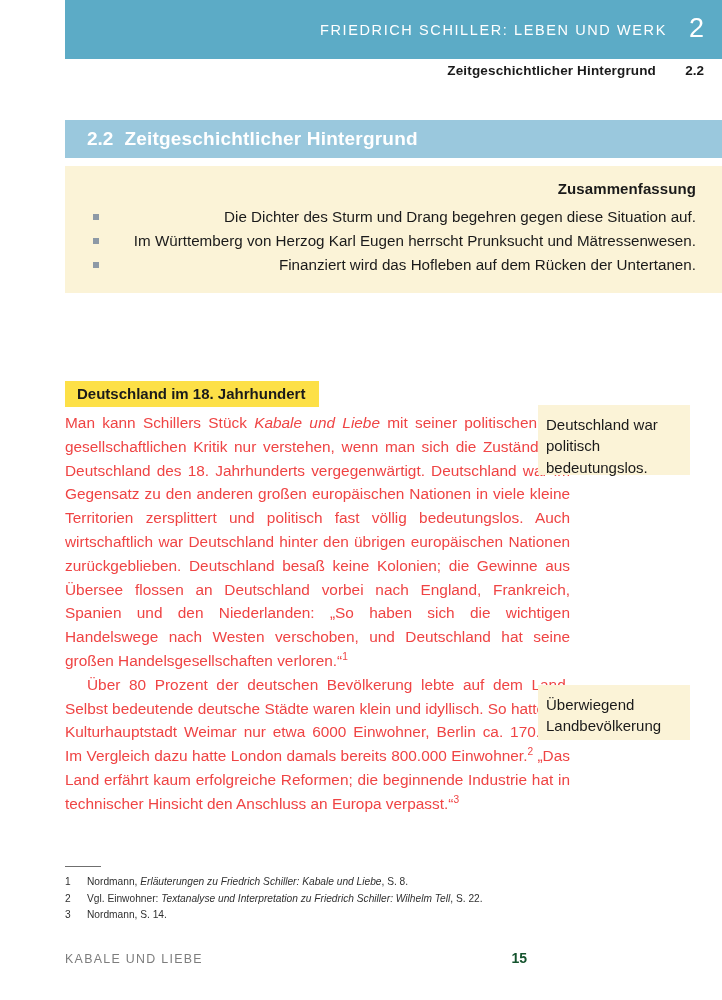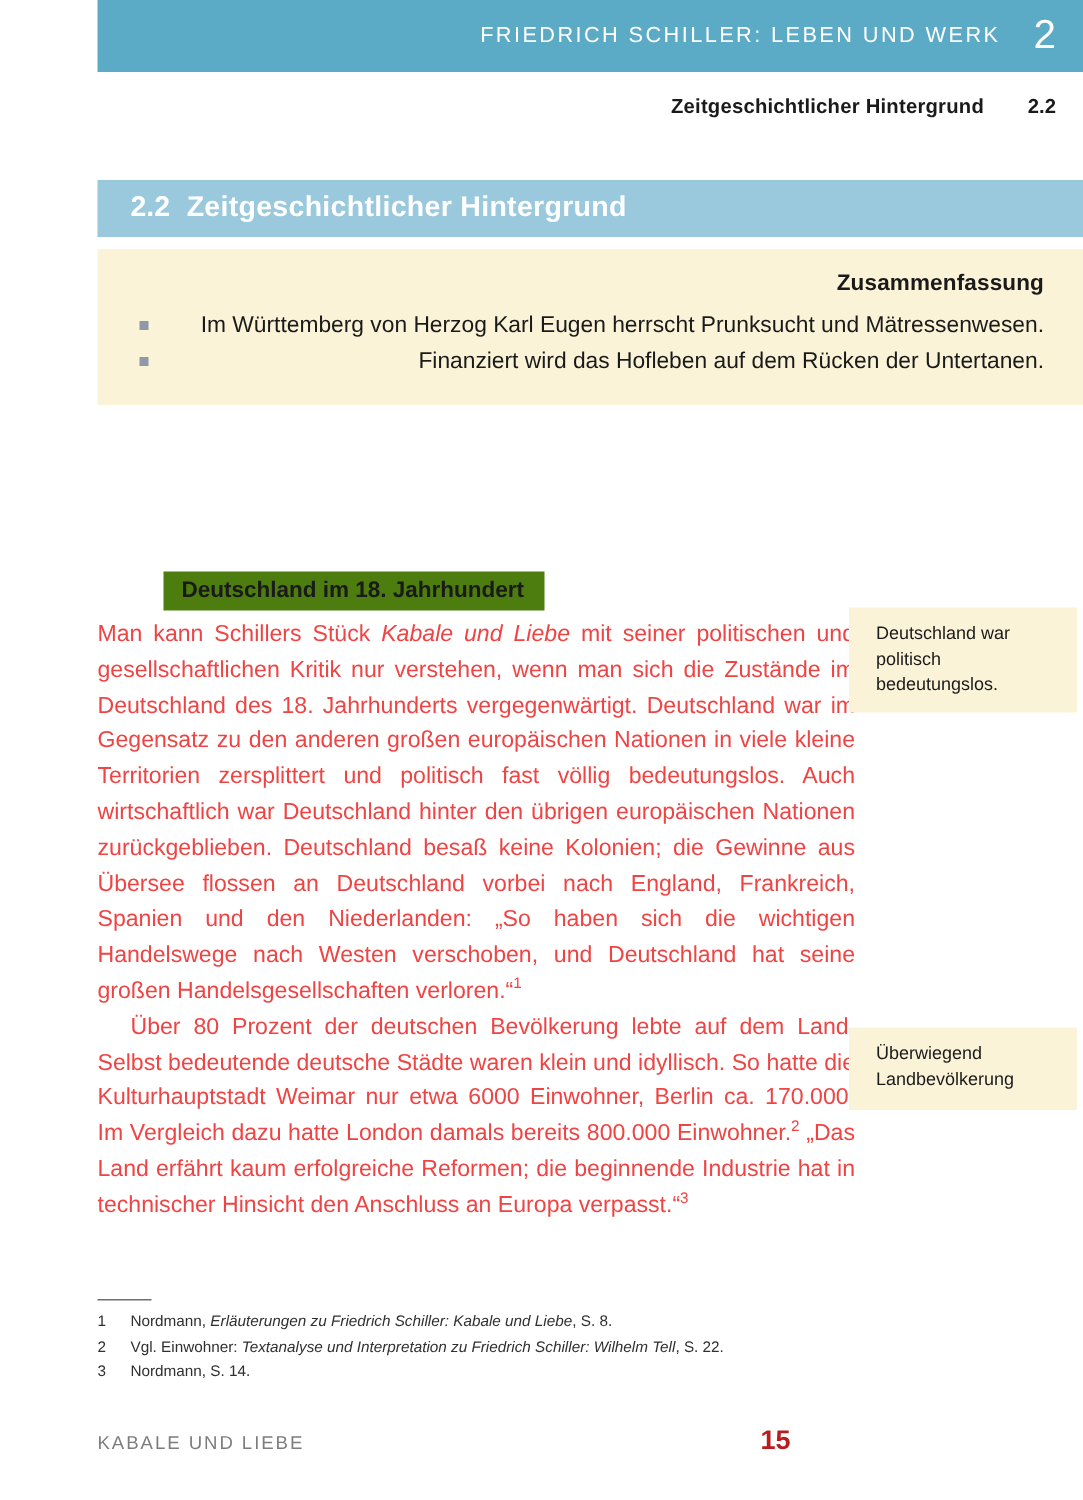--- a/index.html
+++ b/index.html
@@ -21,21 +21,21 @@
     width: 722px;
     height: 1000px;
   }
 
   
   .header-band {
     position: absolute;
     left: 65px;
     top: 0;
     right: 0;
-    height: 48px;
+    height: 59px;
     background: #5cabc6;
     display: flex;
     align-items: center;
     justify-content: flex-end;
     box-sizing: border-box;
     padding-right: 18px;
   }
   .header-title {
     color: #ffffff;
     font-size: 14.5px;
@@ -141,27 +141,26 @@
     height: 6px;
     background: #8d99a6;
     display: block;
   }
 
   
   .subsec-label {
     position: absolute;
     left: 65px;
     top: 381px;
-    background: #4d7c0f;
+    background: #fde047;
     padding: 4px 14px 5px 12px;
     font-size: 15px;
     font-weight: bold;
     color: #1a1a1a;
     box-sizing: border-box;
-    margin-left: 44px;
   }
 
   
   .body-col {
     position: absolute;
     left: 65px;
     top: 411px;
     width: 505px;
   }
   .body-col p {
@@ -180,26 +179,26 @@
   }
   sup {
     font-size: 0.66em;
     vertical-align: super;
     line-height: 0;
   }
 
   
   .margin-note {
     position: absolute;
-    left: 566px;
+    left: 538px;
     width: 152px;
     background: #fbf3d7;
     box-sizing: border-box;
-    padding: 9px 10px 10px 18px;
-    font-size: 12px;
+    padding: 9px 10px 10px 8px;
+    font-size: 15px;
     line-height: 1.42;
     color: #1a1a1a;
   }
   #margin-note-1 { top: 405px; height: 70px; }
   #margin-note-2 { top: 685px; height: 55px; }
 
   
   .footnotes {
     position: absolute;
     left: 65px;
@@ -235,23 +234,23 @@
     box-sizing: border-box;
     padding-right: 195px;
   }
   .footer-book {
     font-size: 12.4px;
     letter-spacing: 1.3px;
     color: #7d7d7d;
     flex: 1;
   }
   .footer-page {
-    font-size: 18px;
-    font-weight: bold;
-    color: #b91c1c;
+    font-size: 14px;
+    font-weight: bold;
+    color: #14532d;
   }
 </style>
 </head>
 <body>
 
 <div class="page">
 
   <div class="header-band">
     <span class="header-title">FRIEDRICH SCHILLER: LEBEN UND WERK</span>
     <span class="header-chapter-no">2</span>
@@ -263,20 +262,24 @@
   </div>
 
   <div class="section-bar">
     <span class="num">2.2</span>
     <span class="txt">Zeitgeschichtlicher Hintergrund</span>
   </div>
 
   <div class="summary-box">
     <div class="summary-title">Zusammenfassung</div>
     <ul class="summary-list">
+      <li>
+        <span class="sq-bullet"></span>
+        <span>Die Dichter des Sturm und Drang begehren gegen diese Situation auf.</span>
+      </li>
       <li>
         <span class="sq-bullet"></span>
         <span>Im Württemberg von Herzog Karl Eugen herrscht Prunksucht und Mätressenwesen.</span>
       </li>
       <li>
         <span class="sq-bullet"></span>
         <span>Finanziert wird das Hofleben auf dem Rücken der Untertanen.</span>
       </li>
     </ul>
   </div>

